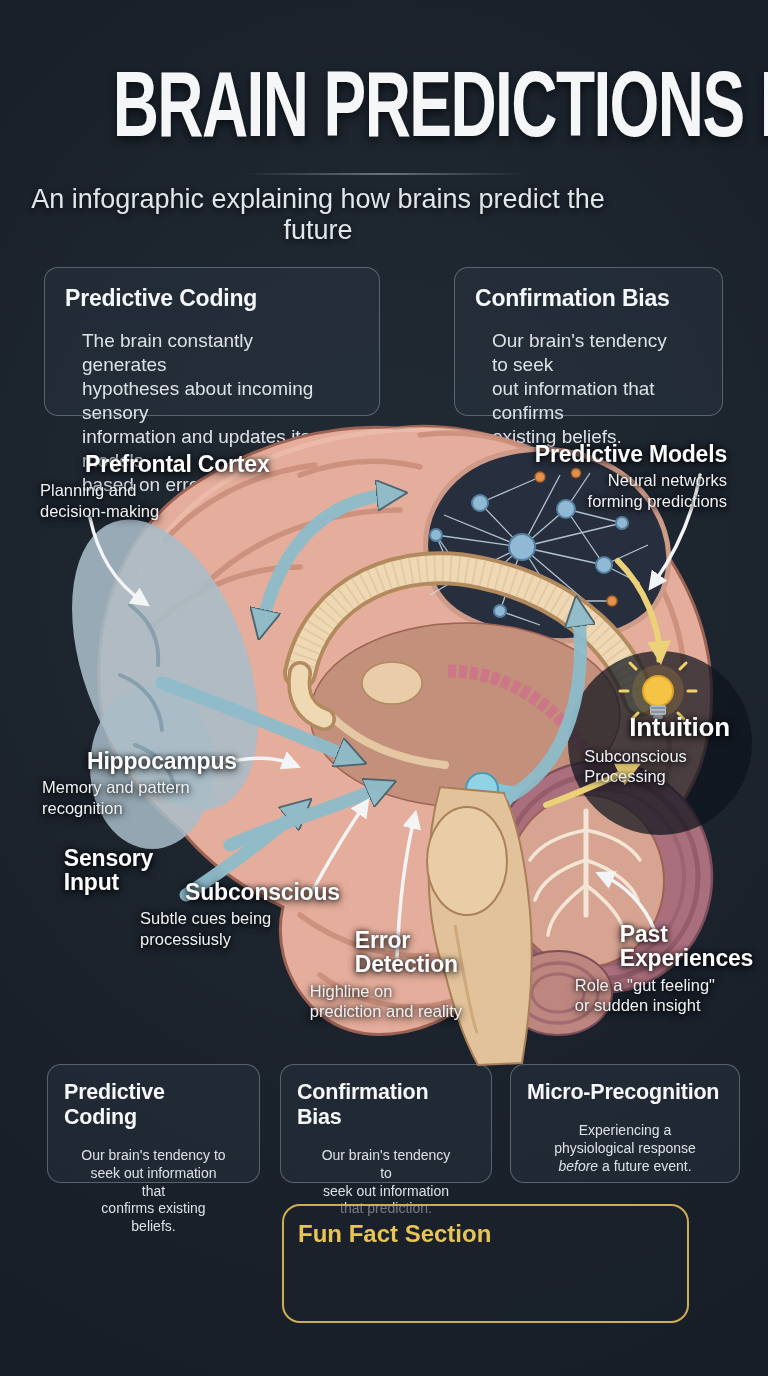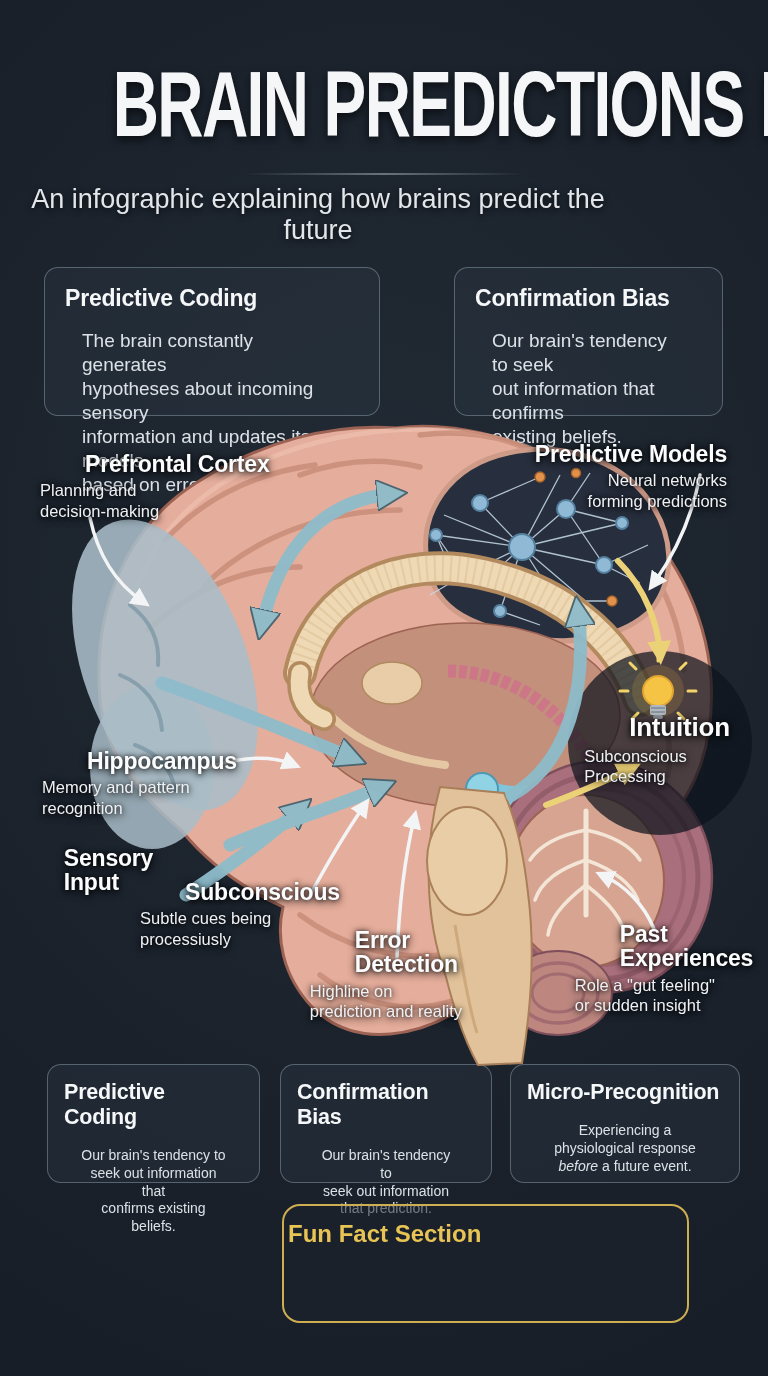--- a/index.html
+++ b/index.html
@@ -23,21 +23,21 @@
   .card-tl{left:44px;top:267px;width:336px;height:149px;}
   .card-tr{left:454px;top:267px;width:269px;height:149px;}
   .card-b{padding:15px 16px;}
   .card-b h2{font-size:21.5px;margin-bottom:7px;}
   .card-b p{font-size:14px;line-height:1.27;text-align:center;}
   .card-b1{left:47px;top:1064px;width:213px;height:119px;}
   .card-b2{left:280px;top:1064px;width:212px;height:119px;}
   .card-b3{left:510px;top:1064px;width:230px;height:119px;}
   .italic{font-style:italic;}
   .funfact{position:absolute;left:282px;top:1204px;width:407px;height:119px;box-sizing:border-box;
-    background:rgba(28,34,43,.55);border:2px solid #cfae52;border-radius:18px;padding:14px 4px;}
+    background:rgba(28,34,43,.55);border:2px solid #cfae52;border-radius:18px;padding:14px 14px;}
   .funfact h2{margin:0 0 8px 0;font-size:24px;font-weight:700;color:#e8c454;}
   .funfact p{margin:0;font-size:19px;line-height:1.28;color:#e6eaee;white-space:pre-line;}
   
   .lbl{position:absolute;z-index:6;text-shadow:0 2px 8px rgba(0,0,0,.95),0 0 4px rgba(0,0,0,.7);}
   .lbl .t{font-size:23px;font-weight:700;line-height:1.06;color:#fbfcfd;white-space:pre-line;letter-spacing:-.2px;margin-left:45px;}
   .lbl .s{margin-top:4px;font-size:16.5px;line-height:1.22;color:#eef1f4;white-space:pre-line;}
   .ta-c{text-align:left;transform:translateX(-50%);}
   .ta-r{text-align:right;}
   .lbl-prefrontal{left:40px;top:452px;}
   .lbl-models{right:41px;top:442px;}

